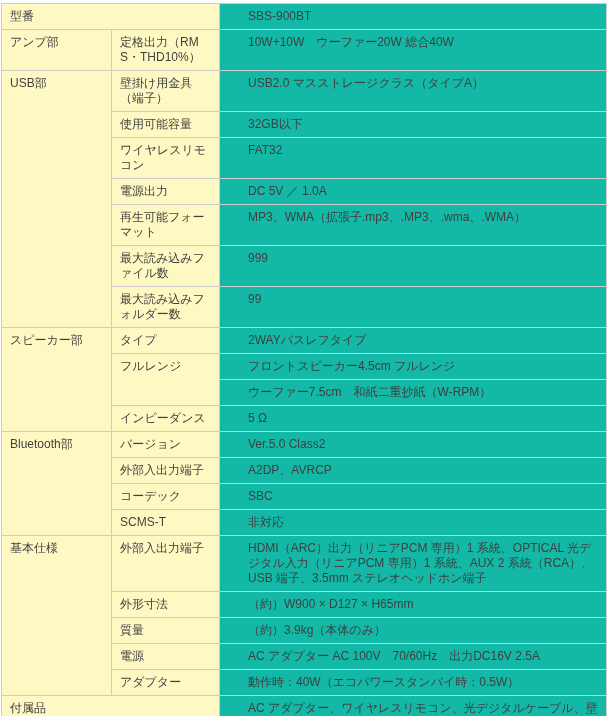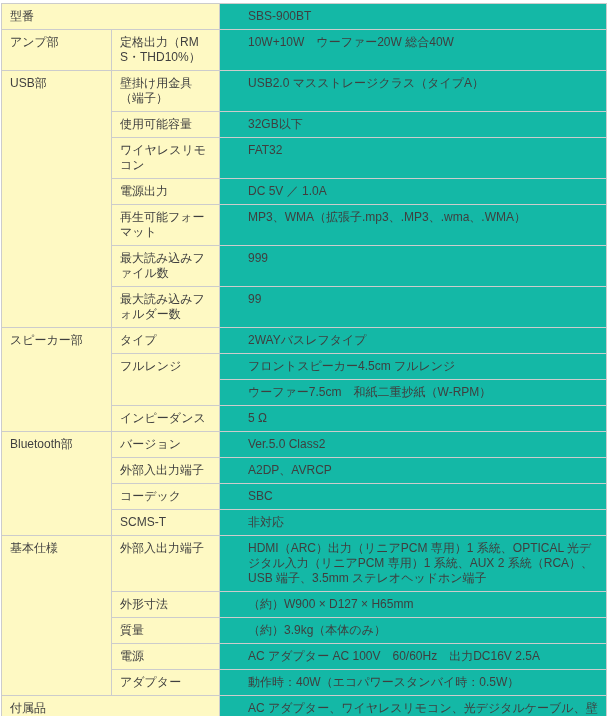--- a/index.html
+++ b/index.html
@@ -134,21 +134,21 @@
       <tr>
         <th>外形寸法</th>
         <td>（約）W900 × D127 × H65mm</td>
       </tr>
       <tr>
         <th>質量</th>
         <td>（約）3.9kg（本体のみ）</td>
       </tr>
       <tr>
         <th>電源</th>
-        <td>AC アダプター AC 100V　60/60Hz　出力DC16V 2.5A</td>
+        <td>AC アダプター AC 100V　70/60Hz　出力DC16V 2.5A</td>
       </tr>
       <tr>
         <th>アダプター</th>
         <td>動作時：40W（エコパワースタンバイ時：0.5W）</td>
       </tr>
 
       <tr>
         <th colspan="2">付属品</th>
         <td>AC アダプター、ワイヤレスリモコン、光デジタルケーブル、壁掛け用金具（ネジ）、取り扱い説明書（保証書）</td>
       </tr>

